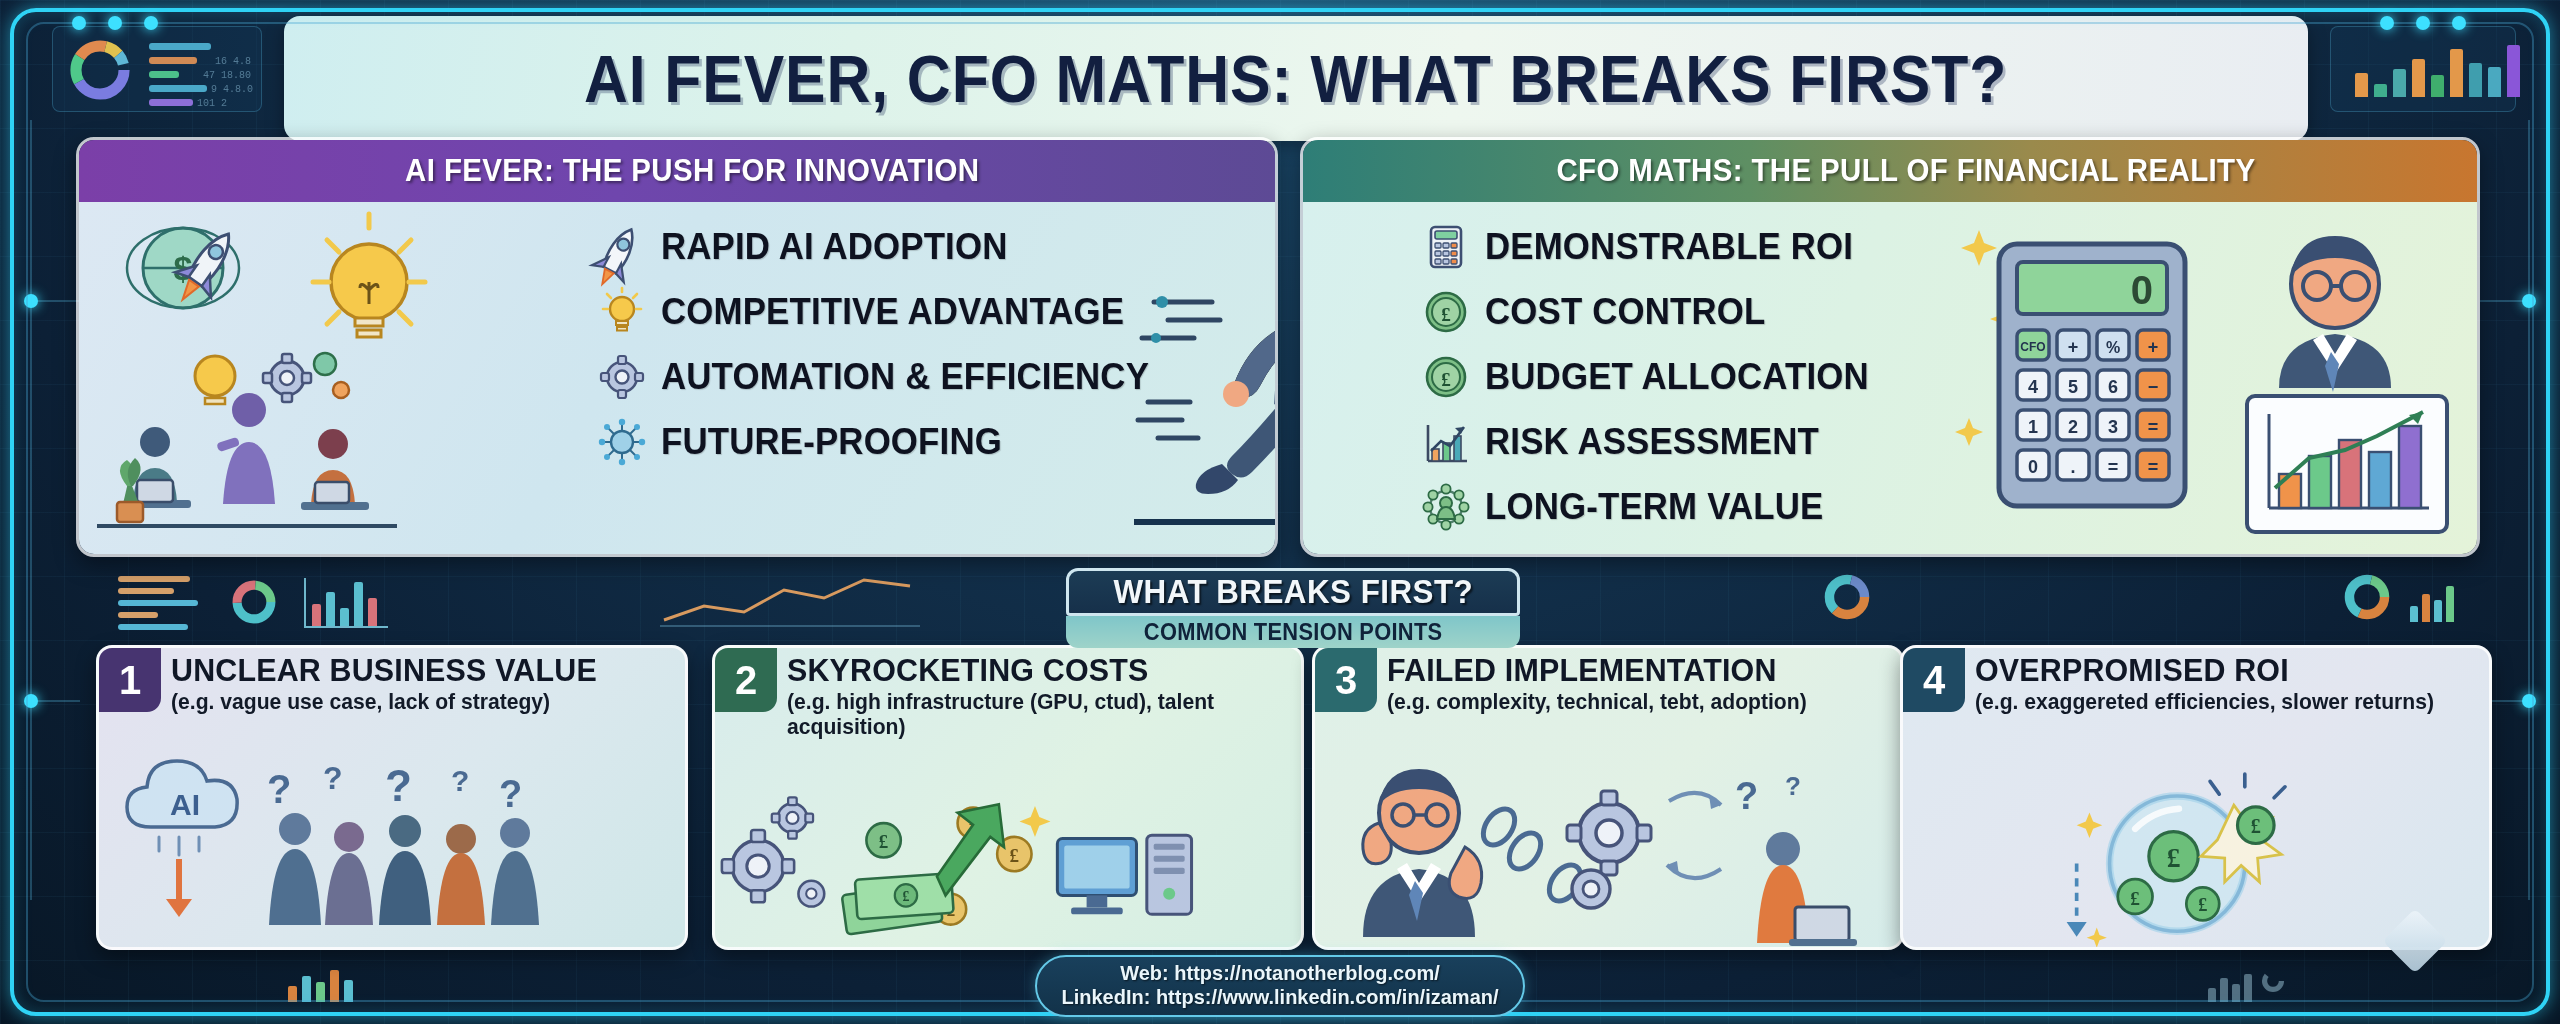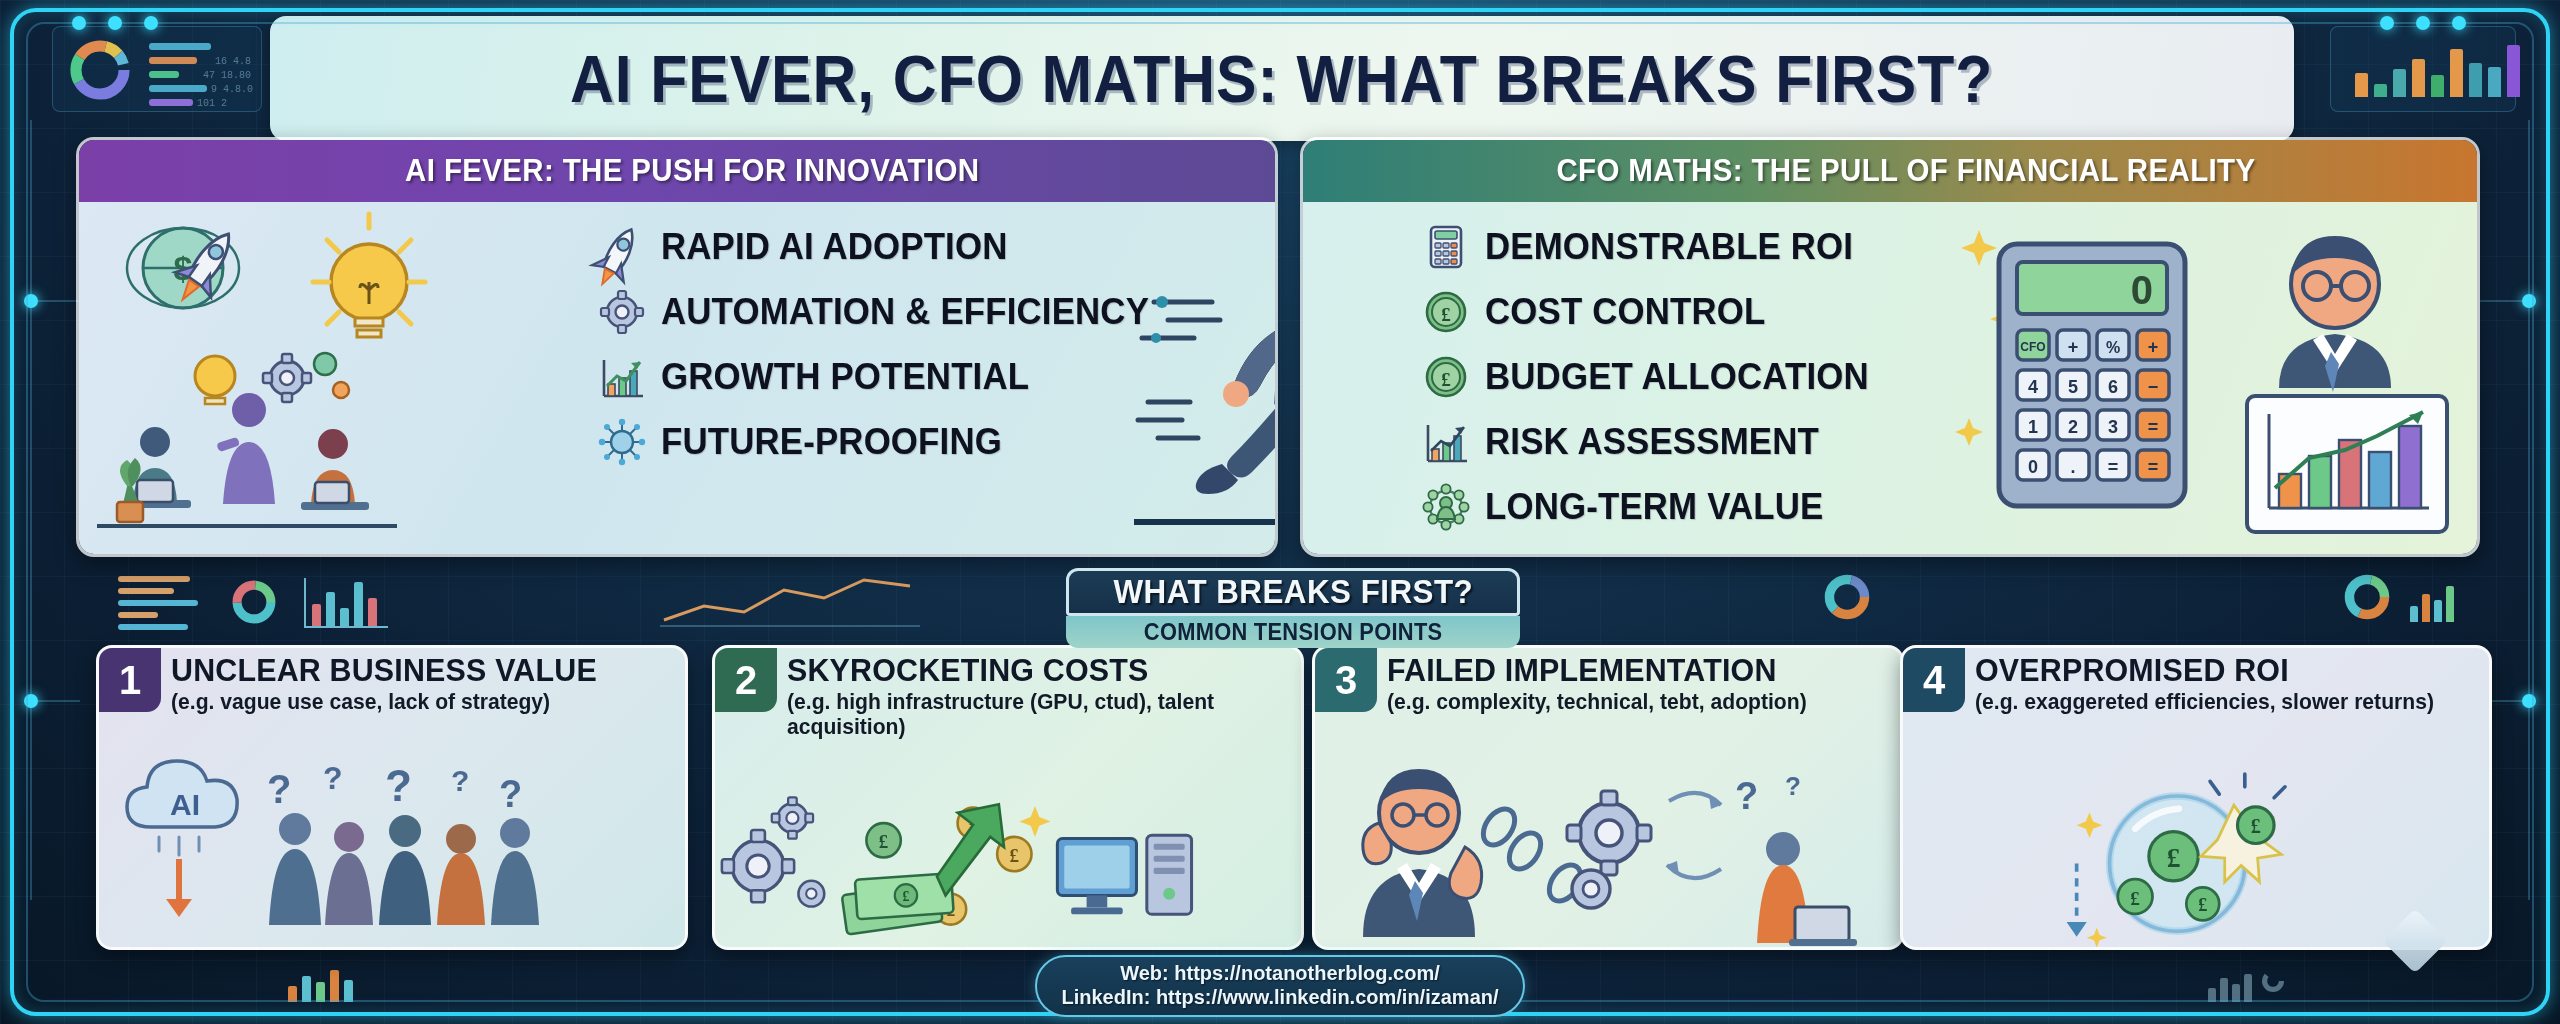--- a/index.html
+++ b/index.html
@@ -41,21 +41,21 @@
     pointer-events: none;
   }
   .corner-dot {
     position: absolute; width: 14px; height: 14px; border-radius: 50%;
     background: #3de0ff; box-shadow: 0 0 12px #3de0ff;
   }
   .circ-line { position: absolute; background: rgba(90,190,230,.30); }
 
   
   #title-bar {
-    position: absolute; left: 270px; top: 16px; width: 2024px; height: 125px;
+    position: absolute; left: 284px; top: 16px; width: 2024px; height: 125px;
     background: linear-gradient(100deg,#cfeef0 0%,#ddf3ea 28%,#eef7ef 58%,#e9edf2 100%);
     border-radius: 16px;
     box-shadow: 0 6px 18px rgba(0,0,0,.35);
     display: flex; align-items: center; justify-content: center;
   }
   #title-text {
     font-size: 66px; font-weight: 700; letter-spacing: 1px;
     color: #121f40;
     text-shadow: 3px 3px 0 rgba(30,45,90,.30);
     font-family: "Liberation Sans", sans-serif;
@@ -390,51 +390,53 @@
               <circle cx="12" cy="17" r="6" fill="#8fc6dd" stroke="#3d4f72" stroke-width="2.2"></circle>
               <path d="M5 35 L-6 50 L5 46 Z" fill="#8d8ad8" stroke="#3d4f72" stroke-width="2.2"></path>
               <path d="M19 35 L30 50 L19 46 Z" fill="#8d8ad8" stroke="#3d4f72" stroke-width="2.2"></path>
               <path d="M7 47 L12 62 L17 47 Z" fill="#f29646" stroke="#e06a2a" stroke-width="1.8"></path>
             </g>
           </svg>
         </span>
         <span class="li-label">RAPID AI ADOPTION</span>
       </div>
 
+      <div class="list-item">
+        <span class="li-icon">
+          <svg width="46" height="46" viewBox="0 0 46 46">
+            <circle cx="23" cy="20" r="12" fill="#f6c94b" stroke="#b8861f" stroke-width="2.4"></circle>
+            <path d="M17 32 h12 v4 h-12 z M18 38 h10 v3.5 h-10 z" fill="#efe4c3" stroke="#b8861f" stroke-width="2"></path>
+            <g stroke="#f2c94b" stroke-width="2.6" stroke-linecap="round">
+              <line x1="23" y1="3" x2="23" y2="-1"></line>
+              <line x1="9" y1="20" x2="4" y2="20"></line>
+              <line x1="37" y1="20" x2="42" y2="20"></line>
+              <line x1="12" y1="9" x2="8" y2="5"></line>
+              <line x1="34" y1="9" x2="38" y2="5"></line>
+            </g>
+          </svg>
+        </span>
+        <span class="li-label">COMPETITIVE ADVANTAGE</span>
+      </div>
 
       <div class="list-item">
         <span class="li-icon">
           <svg width="46" height="46" viewBox="0 0 46 46">
             <circle cx="23" cy="23" r="15" fill="#b9c6e0" stroke="#47547a" stroke-width="2.6"></circle>
             <circle cx="23" cy="23" r="6.5" fill="#eef2f8" stroke="#47547a" stroke-width="2.4"></circle>
             <g fill="#b9c6e0" stroke="#47547a" stroke-width="2.2">
               <rect x="19" y="2" width="8" height="8" rx="2"></rect>
               <rect x="19" y="36" width="8" height="8" rx="2"></rect>
               <rect x="2" y="19" width="8" height="8" rx="2"></rect>
               <rect x="36" y="19" width="8" height="8" rx="2"></rect>
             </g>
           </svg>
         </span>
         <span class="li-label">AUTOMATION &amp; EFFICIENCY</span>
       </div>
 
-      <div class="list-item">
-        <span class="li-icon">
-          <svg width="46" height="46" viewBox="0 0 46 46">
-            <line x1="5" y1="42" x2="44" y2="42" stroke="#3c4a63" stroke-width="2.6"></line>
-            <line x1="5" y1="42" x2="5" y2="6" stroke="#3c4a63" stroke-width="2.6"></line>
-            <rect x="9" y="30" width="7" height="12" fill="#f0a45e" stroke="#3c4a63" stroke-width="1.6"></rect>
-            <rect x="20" y="24" width="7" height="18" fill="#6cc98a" stroke="#3c4a63" stroke-width="1.6"></rect>
-            <rect x="31" y="17" width="7" height="25" fill="#4aa9b8" stroke="#3c4a63" stroke-width="1.6"></rect>
-            <path d="M8 32 L18 22 L27 27 L41 8" fill="none" stroke="#3f8f5f" stroke-width="3"></path>
-            <path d="M41 8 l-9 1 l6 6 z" fill="#3f8f5f"></path>
-          </svg>
-        </span>
-        <span class="li-label">GROWTH POTENTIAL</span>
-      </div>
 
       <div class="list-item">
         <span class="li-icon">
           <svg width="46" height="46" viewBox="0 0 46 46">
             <circle cx="23" cy="23" r="11" fill="#9fd1e8" stroke="#2f6b8f" stroke-width="2.4"></circle>
             <g stroke="#2f6b8f" stroke-width="2">
               <line x1="23" y1="12" x2="23" y2="4"></line>
               <line x1="23" y1="34" x2="23" y2="42"></line>
               <line x1="12" y1="23" x2="4" y2="23"></line>
               <line x1="34" y1="23" x2="42" y2="23"></line>

